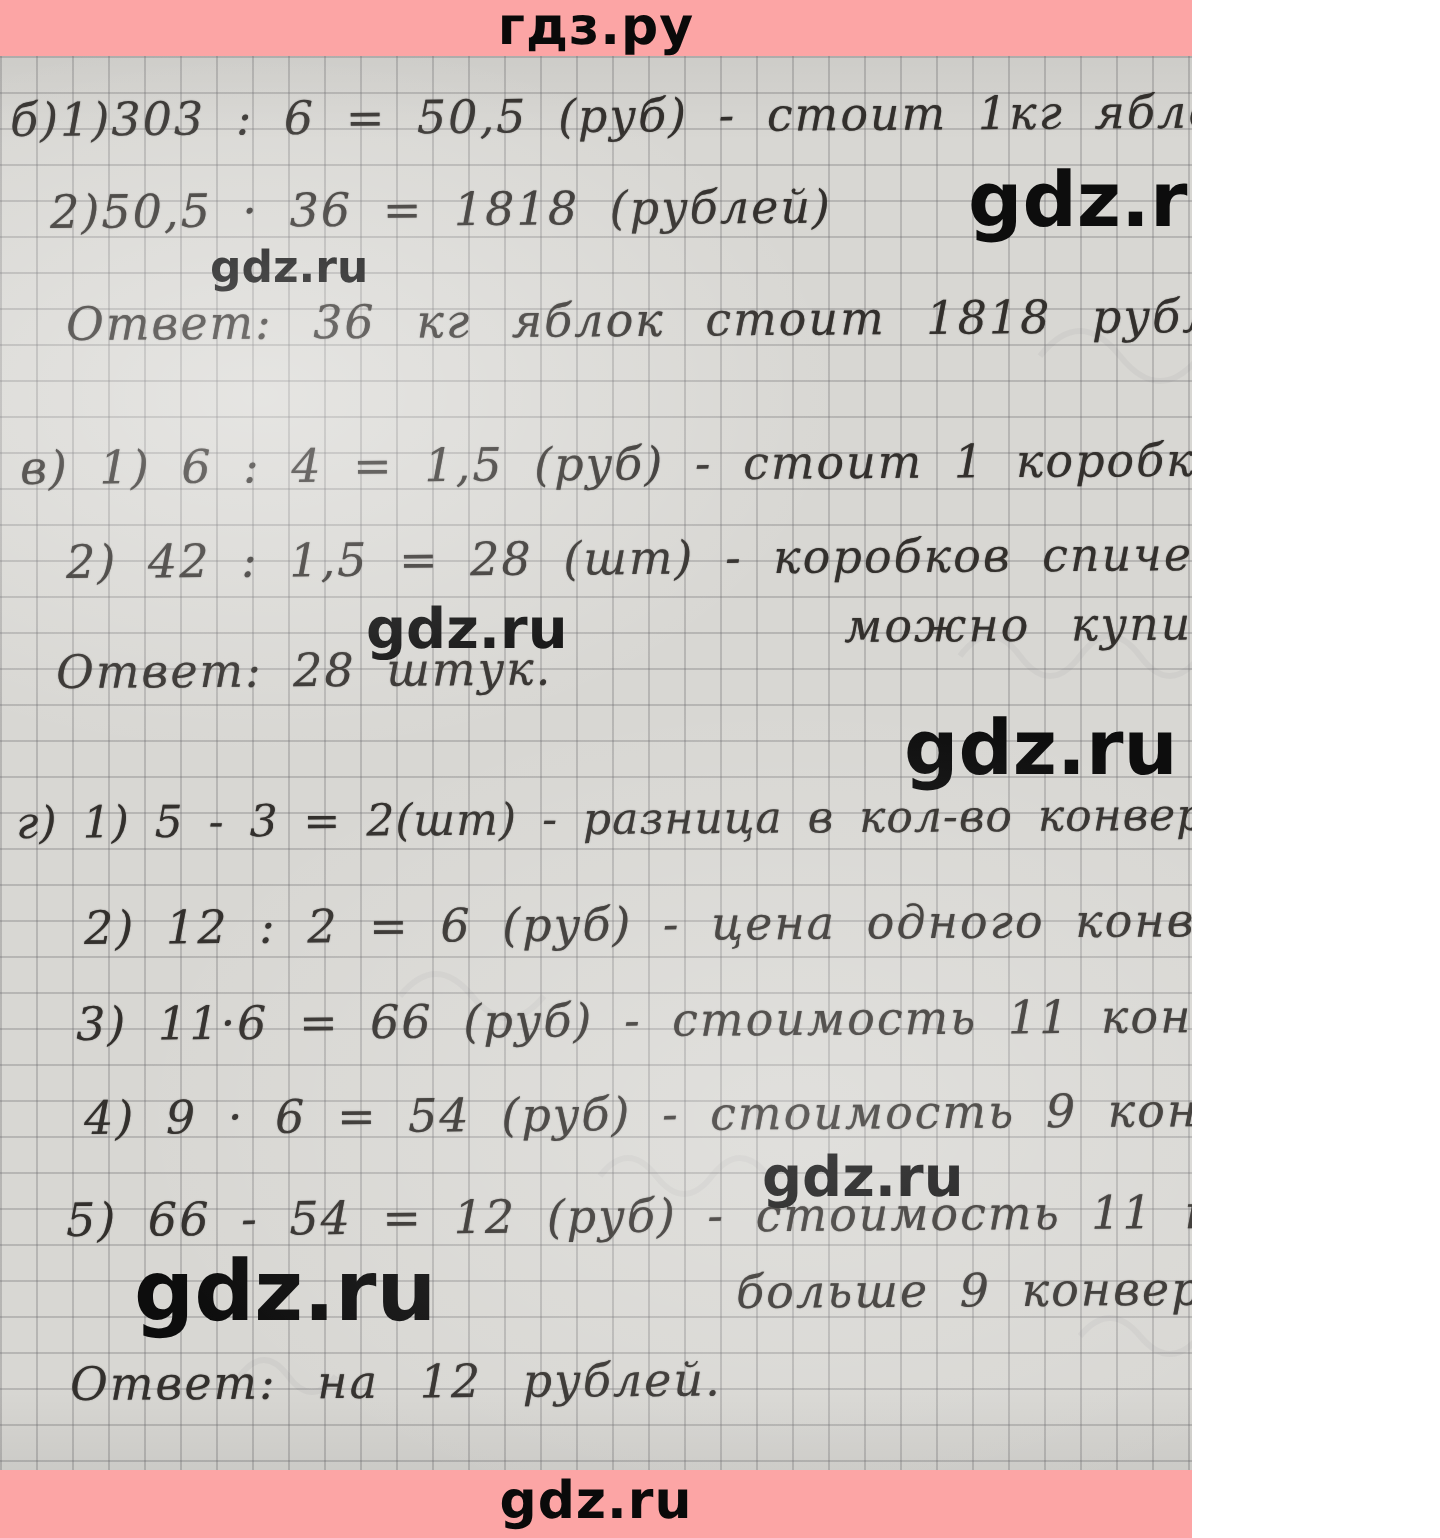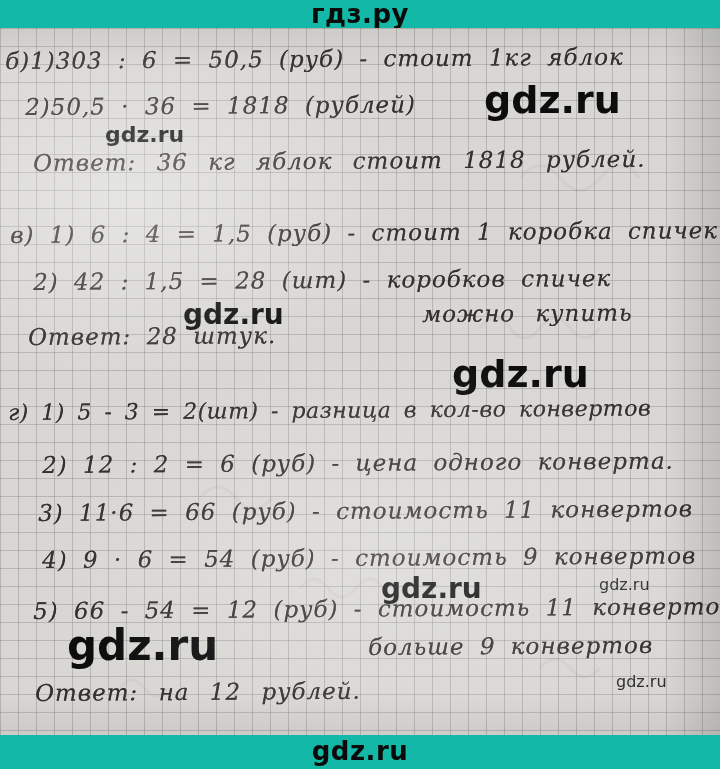--- a/index.html
+++ b/index.html
@@ -1,18 +1,18 @@
 <!DOCTYPE html>
 <html><head>
 <meta charset="utf-8">
 <style>
   html,body{margin:0;padding:0;background:#fff;}
   .page{
-    position:relative;width:720px;height:769px;overflow:hidden;
-    background:#14b8a6;font-family:"DejaVu Sans",sans-serif;
+    position:relative;width:596px;height:769px;overflow:hidden;
+    background:#fca5a5;font-family:"DejaVu Sans",sans-serif;
   }
   
   .site-logo{
     position:absolute;left:0;right:0;text-align:center;
     font-family:"DejaVu Sans",sans-serif;font-weight:bold;color:#0a0a0a;
     font-size:26px;line-height:1;letter-spacing:0.5px;cursor:pointer;
   }
   .site-logo.top{top:1px;}
   .site-logo.bottom{top:738px;}
   

